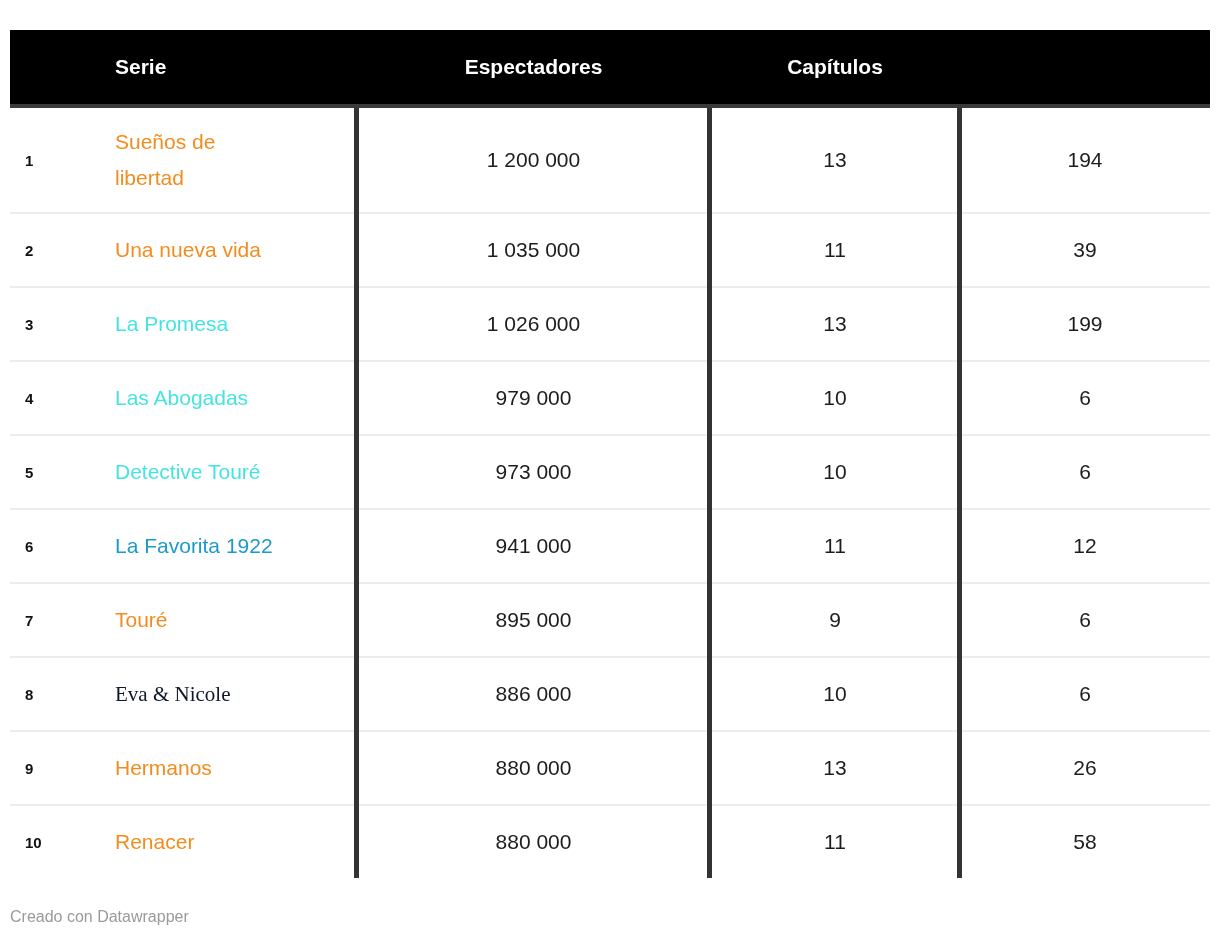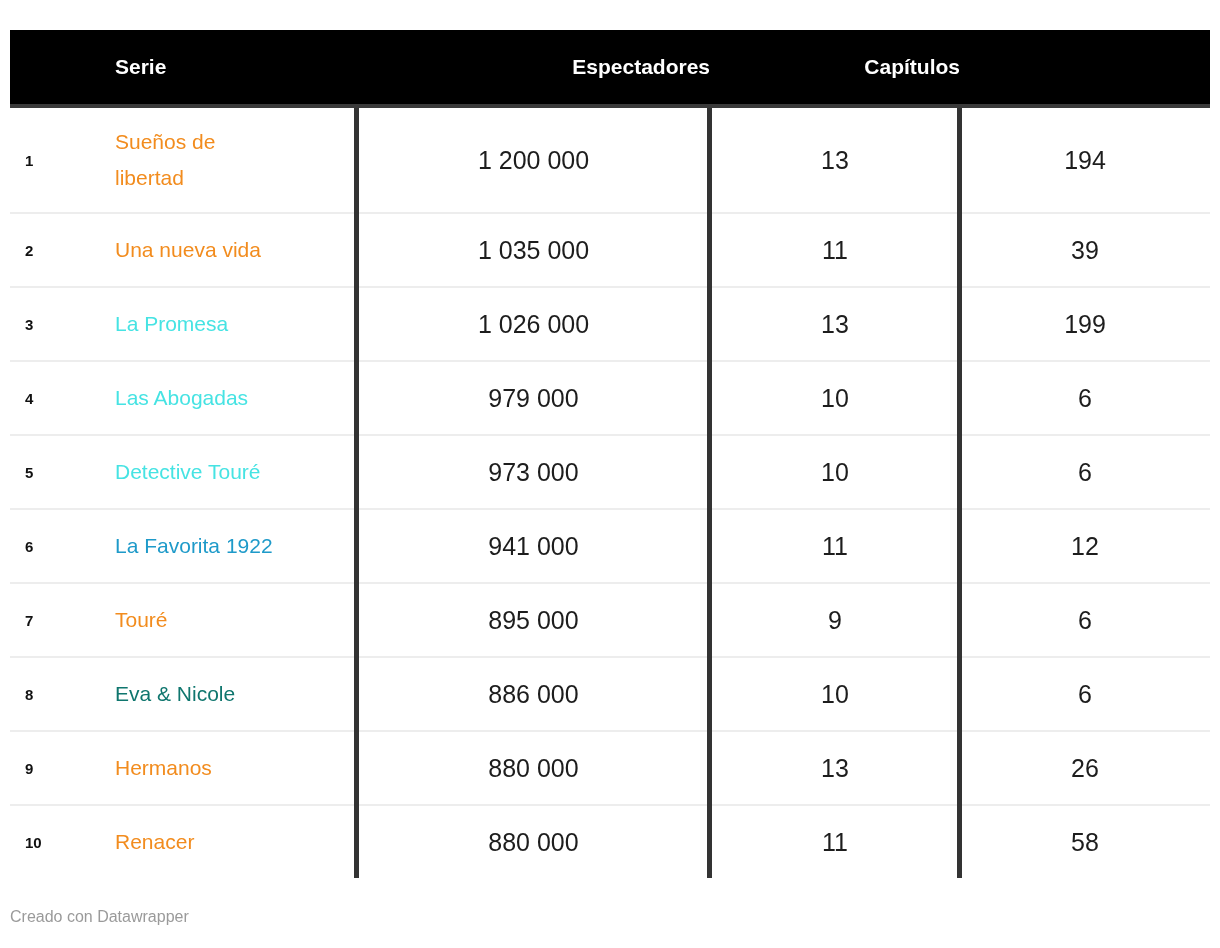--- a/index.html
+++ b/index.html
@@ -18,36 +18,36 @@
     font-family:"Liberation Sans","DejaVu Sans",sans-serif;
   }
   .table-wrap{position:absolute;left:10px;top:30px;width:1200px;}
   .thead{
     display:grid;grid-template-columns:90px 257px 353px 250px 250px;
     align-items:center;height:78px;background:var(--header-bg);
     border-bottom:4px solid var(--header-underline);
   }
   .th{color:var(--header-text);font-weight:bold;font-size:21px;}
   .th-serie{padding-left:15px;text-align:left;}
-  .th-center{text-align:right;}
+  .th-center{text-align:center;}
   .tbody{position:relative;}
   .row{
     display:grid;grid-template-columns:90px 257px 353px 250px 250px;
     align-items:center;height:74px;border-top:2px solid var(--row-separator);
   }
   .row.first{border-top:none;height:104px;}
   .cell-rank{
     font-weight:bold;font-size:15px;color:var(--rank-text);
     padding-left:15px;text-align:left;
   }
   .cell-serie{
     font-size:21px;line-height:36px;padding-left:15px;padding-right:72px;
     text-align:left;
   }
-  .cell-num{font-size:25px;color:var(--body-text);text-align:center;}
+  .cell-num{font-size:21px;color:var(--body-text);text-align:center;}
   .divider{
     position:absolute;top:0;bottom:0;width:5px;background:var(--divider);z-index:2;
   }
   .divider.d1{left:344px;}
   .divider.d2{left:697px;}
   .divider.d3{left:947px;}
   .credit{
     position:absolute;left:10px;top:908px;
     font-size:16px;color:var(--footer-text);text-decoration:none;text-align:right;
   }
@@ -118,21 +118,21 @@
   <div class="row">
     <div class="cell-rank">7</div>
     <div class="cell-serie" style="color: rgb(242, 140, 30);">Touré</div>
     <div class="cell-num">895 000</div>
     <div class="cell-num">9</div>
     <div class="cell-num">6</div>
   </div>
 
   <div class="row">
     <div class="cell-rank">8</div>
-    <div class="cell-serie" style="color: #0f766e;">Eva &amp; Nicole</div>
+    <div class="cell-serie" style="color: #0f172a; font-family: Liberation Serif, serif;">Eva &amp; Nicole</div>
     <div class="cell-num">886 000</div>
     <div class="cell-num">10</div>
     <div class="cell-num">6</div>
   </div>
 
   <div class="row">
     <div class="cell-rank">9</div>
     <div class="cell-serie" style="color: rgb(242, 140, 30);">Hermanos</div>
     <div class="cell-num">880 000</div>
     <div class="cell-num">13</div>

